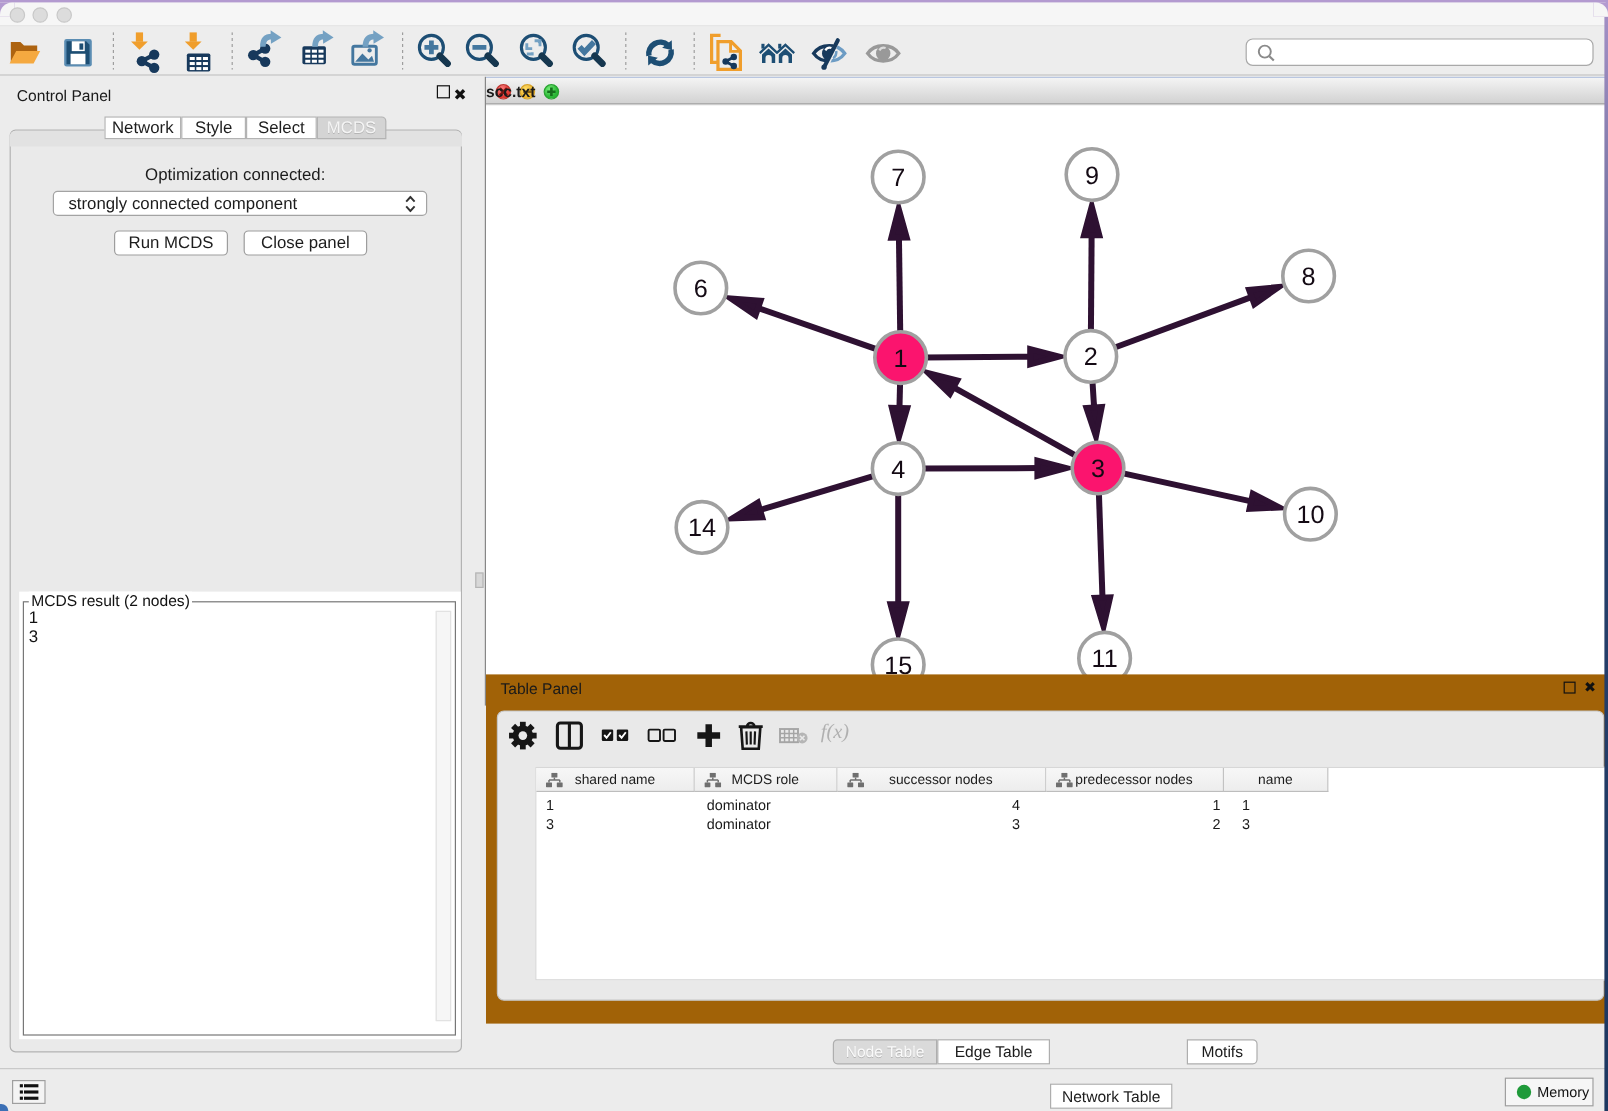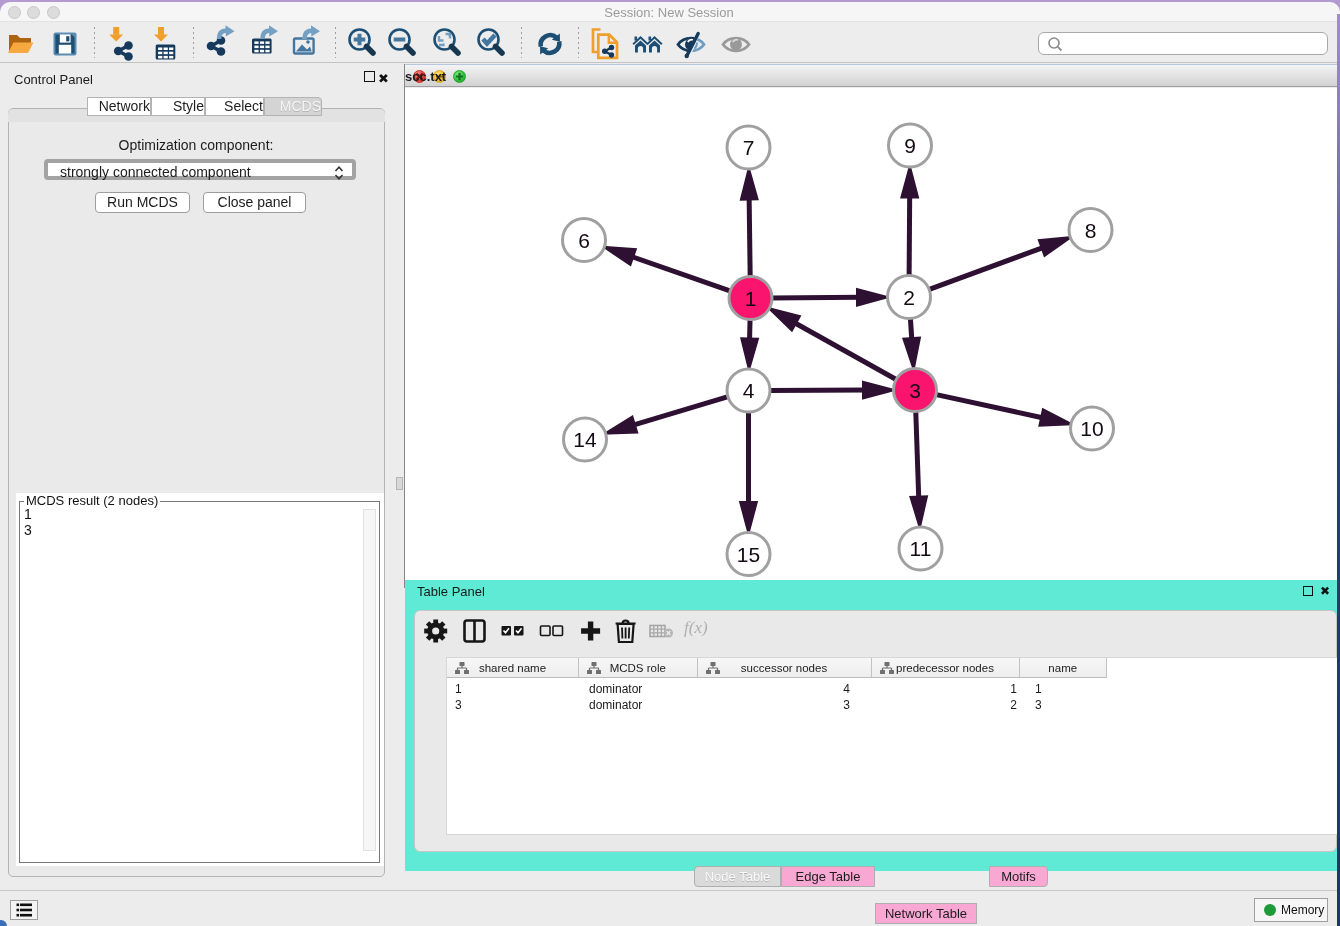--- a/index.html
+++ b/index.html
@@ -19,54 +19,54 @@
   background:#dcdcdc; border:1px solid #c8c8c8; }
 #titletext { left:0; top:3px; width:1338px; text-align:center; font-size:13px; color:#9b9b9b; }
 #toolbar { left:0; top:22px; width:1338px; height:41px; background:#ededed;
   border-bottom:1px solid #c3c3c3; }
 .tsep { position:absolute; top:5px; height:31px; width:1px;
   background-image:repeating-linear-gradient(#9e9e9e 0 2px, transparent 2px 5px); }
 #searchbox { position:absolute; left:1038px; top:10px; width:290px; height:23px; background:#fff;
   border:1px solid #a9a9a9; border-radius:6px; }
 #ctltitle { left:14px; top:72px; font-size:13px; color:#1a1a1a; }
 .tab { position:absolute; top:0; height:19px; background:#fff; border:1px solid #b3b3b3;
-  font-size:14px; color:#1e1e1e; text-align:right; line-height:17px; }
+  font-size:14px; color:#1e1e1e; text-align:center; line-height:17px; }
 #ctlpanel { left:8px; top:108px; width:377px; height:769px; background:#eaeaea;
   border:1px solid #b3b3b3; border-radius:5px; }
 #optlabel { left:0; top:137px; width:392px; text-align:center; font-size:14px; color:#1c1c1c; }
 #combo { left:44px; top:159px; width:312px; height:21px; background:#fff;
-  border:4px solid #a3a3a3; border-radius:4px; font-size:14px; color:#1c1c1c;
+  border:1px solid #a3a3a3; border-radius:4px; font-size:14px; color:#1c1c1c;
   line-height:19px; padding-left:12px; }
 .btn { position:absolute; height:21px; background:#fff; border:1px solid #9d9d9d;
   border-radius:4px; font-size:14px; color:#1c1c1c; text-align:center; line-height:19px; }
 #mcdsbox { left:16px; top:493px; width:368px; height:373px; background:#fff;padding-left:12px; }
 #mcdsborder { left:3px; top:8px; width:361px; height:362px; border:1px solid #777; }
 #mcdslabel { left:8px; top:0px; background:#fff; font-size:13px; color:#111; padding:0 2px; }
 #mcdsscroll { left:347px; top:16px; width:13px; height:342px; background:#f6f6f6;
   border:1px solid #e2e2e2; }
 
 #netwin { left:405px; top:64px; width:935px; height:524px; }
 #nettitle { left:0; top:0; width:935px; height:23px;
   background:linear-gradient(#f4f4f4, #dcdcdc 70%, #d2d2d2);
   border-bottom:1px solid #9f9f9f; border-top:1px solid #b9c6e0; }
 .mac { position:absolute; top:5px; width:13px; height:13px; border-radius:50%; }
 #netname { left:0; top:4px; width:935px; text-align:left; font-size:13px; font-weight:bold; color:#1c1c1c; }
 #netcanvas { left:0; top:24px; width:935px; height:500px; background:#fff; }
 
-#tblpanel { left:405px; top:580px; width:935px; height:291px; background:#5eead4; }
+#tblpanel { left:405px; top:562px; width:935px; height:291px; background:#a16207; }
 #tbltitle { left:12px; top:4px; font-size:13px; color:#1a1a1a; }
 #tblbox { left:9px; top:30px; width:923px; height:242px; background:#e9e9e9;
   border:1px solid #c6c6c6; border-radius:6px; }
 #tbltools { left:1px; top:1px; width:924px; height:39px; }
 #tblwhite { left:3px; top:46px; width:914px; height:178px; background:#fff; border:1px solid #d7d7d7;margin-left:28px; }
 .hcell { position:absolute; top:0; height:20px; background:linear-gradient(#f7f7f7,#ededed);
   border-right:1px solid #c2c2c2; border-bottom:1px solid #bdbdbd; font-size:11.5px; color:#1c1c1c;
   text-align:center; line-height:20px; }
 .tcell { position:absolute; font-size:12px; color:#1a1a1a; height:16px; line-height:16px; }
-.btab { position:absolute; top:0; height:21px; background:#f9a8d4; border:1px solid #aeaeae;
+.btab { position:absolute; top:0; height:21px; background:#ffffff; border:1px solid #aeaeae;
   font-size:13px; z-index:3; color:#1c1c1c; text-align:center; line-height:19px; }
 
 #statusbar { left:0; top:890px; width:1338px; height:36px; background:#ececec;
   border-top:1px solid #c9c9c9; }
 #listbtn { left:10px; top:9px; width:28px; height:20px; background:#f4f4f4; border:1px solid #9f9f9f; }
 #membtn { left:1254px; top:7px; width:74px; height:24px; background:#f6f6f6;
   border:1px solid #9f9f9f; font-size:12px; color:#111; }
 </style>
 </head>
 <body>
@@ -75,21 +75,20 @@
     <div style="border-radius:10px 0 0 0;"></div>
   </div>
 <div class="corner" style="left:1328px;">
     <div style="border-radius:0 10px 0 0;"></div>
   </div>
 <div class="abs" id="appwin">
   <div class="abs" id="titlebar">
     <div class="tl" style="left:8px;"></div>
     <div class="tl" style="left:27px;"></div>
     <div class="tl" style="left:47px;"></div>
-    <div class="abs" id="titletext">Session: New Session</div>
   </div>
   <div class="abs" id="toolbar">
       <svg width="1338" height="41" viewBox="0 0 1338 41" style="position:absolute;left:0;top:0;">
 <g transform="translate(21,22)">
           <path d="M-12 8 L-12 -9 L-4 -9 L-1 -6 L10 -6 L10 -1 L-7 -1 Z" fill="#ad6310"></path>
 <path d="M-13 9 L-7.5 -1.5 L12.5 -1.5 L7 9 Z" fill="#f5a940"></path>
         </g>
 <g transform="translate(65,22)">
           <rect x="-11.5" y="-11.5" width="23" height="23" rx="2" fill="#5b8db3"></rect>
 <path d="M-9.6 -9.6 H6.8 L9.6 -6.8 V9.6 H-9.6 Z" fill="#1d4e73"></path>
@@ -249,21 +248,21 @@
 
   <div class="abs" id="ctltitle">Control Panel</div>
   <div class="abs" style="left:364px;top:71px;width:11px;height:11px;border:1.5px solid #111;"></div>
   <div class="abs" style="left:378px;top:71px;font-size:13px;color:#111;">✖</div>
   <div class="abs" id="ctlpanel"></div>
   <div class="abs" style="left:8px;top:109px;width:377px;height:13px;background:#e2e2e2;border-radius:5px 5px 0 0;"></div>
   <div class="tab" style="left:87px;top:97px;width:64px;">Network</div>
   <div class="tab" style="left:151px;top:97px;width:54px;">Style</div>
   <div class="tab" style="left:205px;top:97px;width:59px;">Select</div>
   <div class="tab" style="left:264px;top:97px;width:58px;background:#d4d4d4;color:#f5f5f5;text-shadow:0 1px 0 #b5b5b5;border-radius:0 4px 0 0;">MCDS</div>
-  <div class="abs" id="optlabel">Optimization component:</div>
+  <div class="abs" id="optlabel">Optimization connected:</div>
   <div class="abs" id="combo">strongly connected component
     <svg style="position:absolute;right:8px;top:3px;" width="10" height="14" viewBox="0 0 10 14">
       <path d="M1.5 5 L5 1.2 L8.5 5" fill="none" stroke="#333" stroke-width="1.6"></path>
       <path d="M1.5 9 L5 12.8 L8.5 9" fill="none" stroke="#333" stroke-width="1.6"></path>
     </svg>
   </div>
   <div class="btn" style="left:95px;top:192px;width:95px;">Run MCDS</div>
   <div class="btn" style="left:203px;top:192px;width:103px;">Close panel</div>
   <div class="abs" id="mcdsbox">
     <div class="abs" id="mcdsborder"></div>

